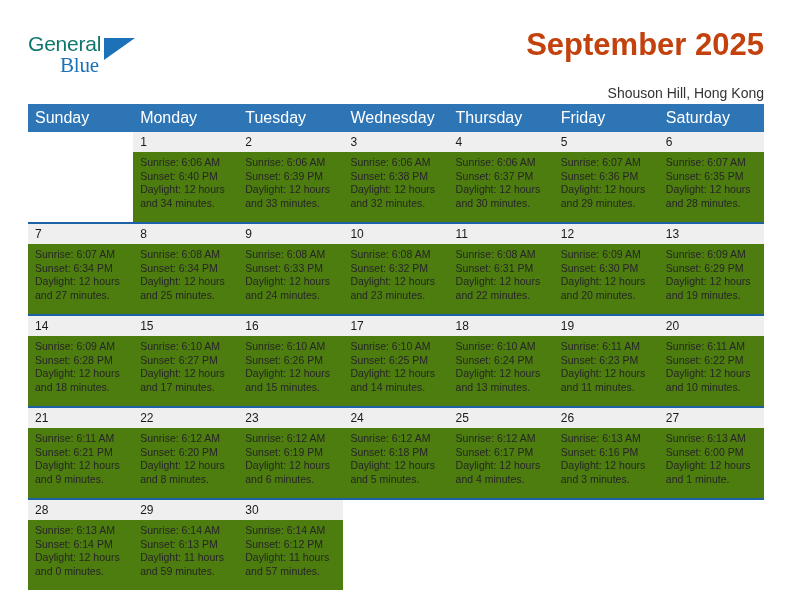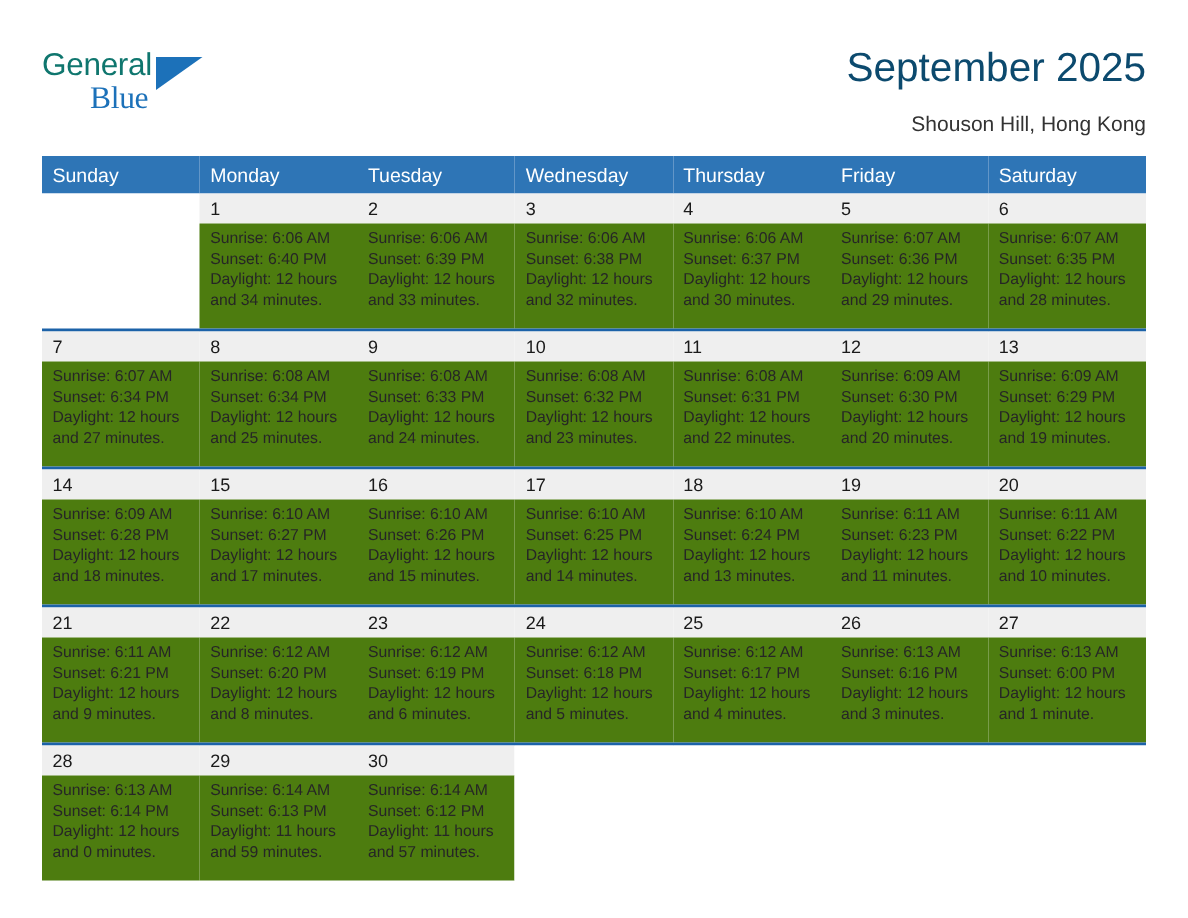--- a/index.html
+++ b/index.html
@@ -66,47 +66,48 @@
     border-bottom: 22px solid transparent;
   }
 
   .title-block {
     position: absolute;
     right: 0;
     top: 0;
     text-align: right;
   }
   .month-title {
-    font-size: 27px;
-    color: #0c4a6e;
+    font-size: 31px;
+    color: #c2410c;
     line-height: 34px;
     white-space: nowrap;
+    font-weight: bold;
   }
   .location {
     font-size: 14px;
     color: #333333;
     line-height: 20px;
-    margin-top: 10px;
+    margin-top: 21px;
     white-space: nowrap;
   }
 
   
   .calendar {
     position: absolute;
     left: 28px;
     top: 104px;
     width: 736px;
     border-collapse: collapse;
     table-layout: fixed;
   }
 
   .calendar th {
     background: #2e75b6;
     color: #ffffff;
-    font-size: 13px;
+    font-size: 16px;
     font-weight: normal;
     text-align: left;
     padding: 5px 0 5px 7px;
     height: 11px;
     border: none;
   }
 
   .weekrow-sep td {
     height: 2px;
     padding: 0;

